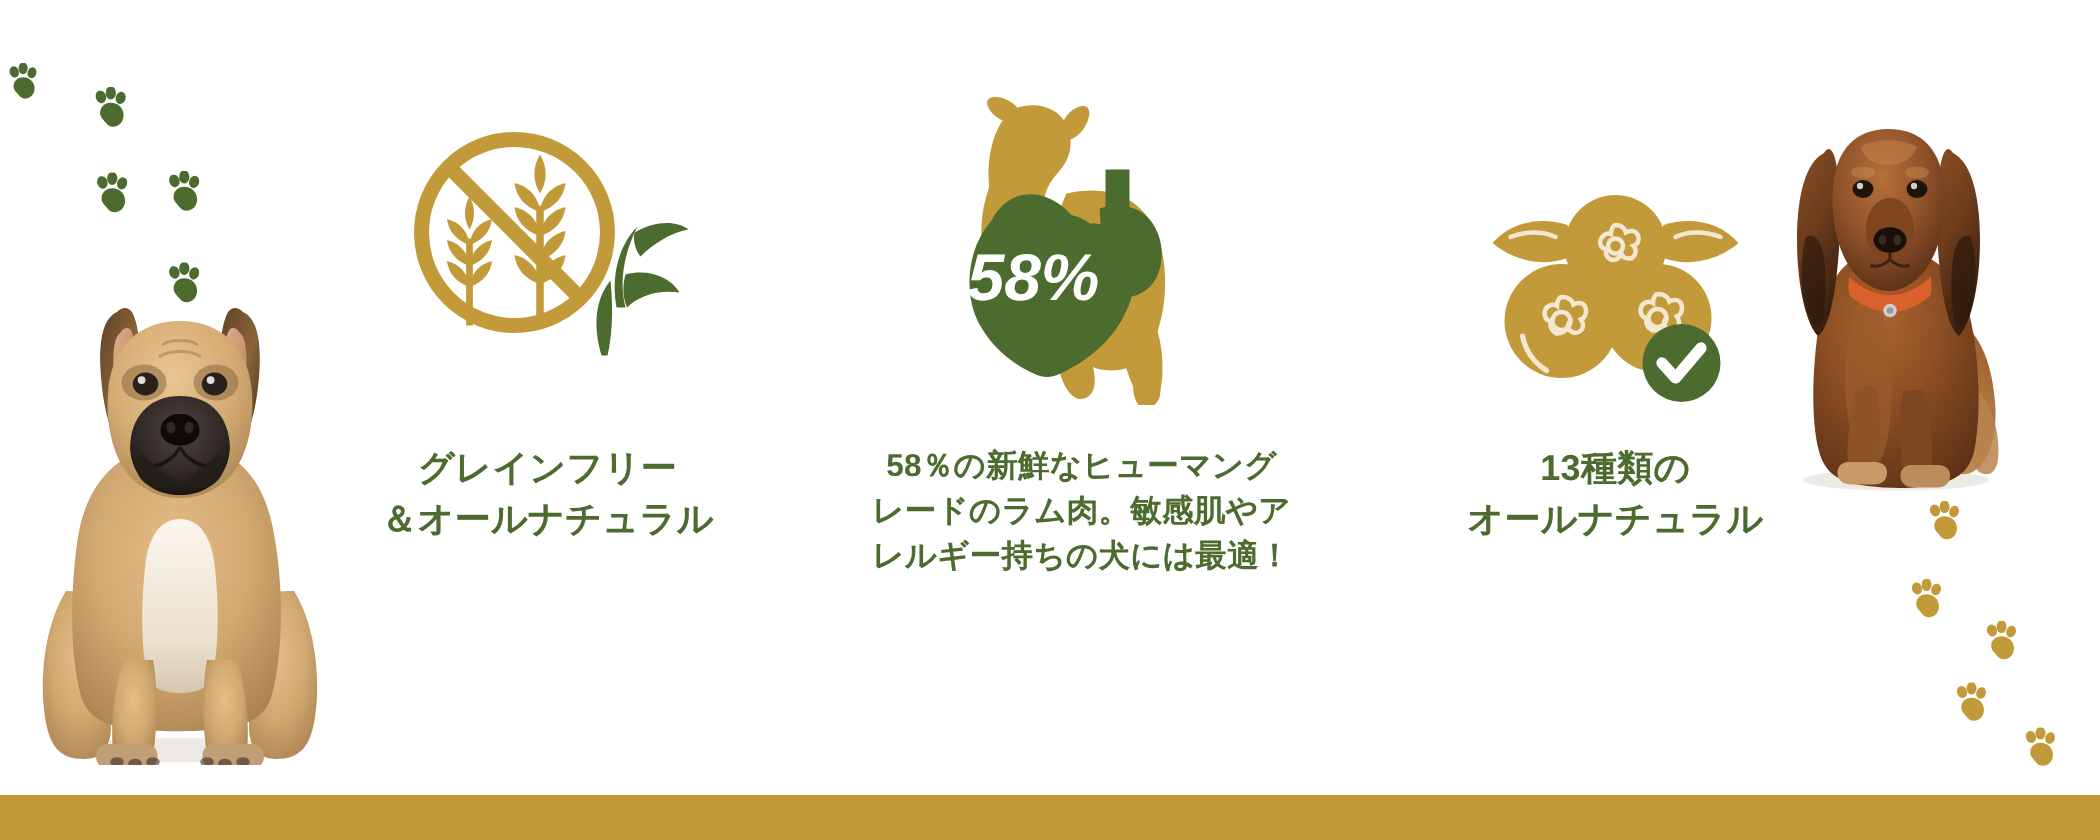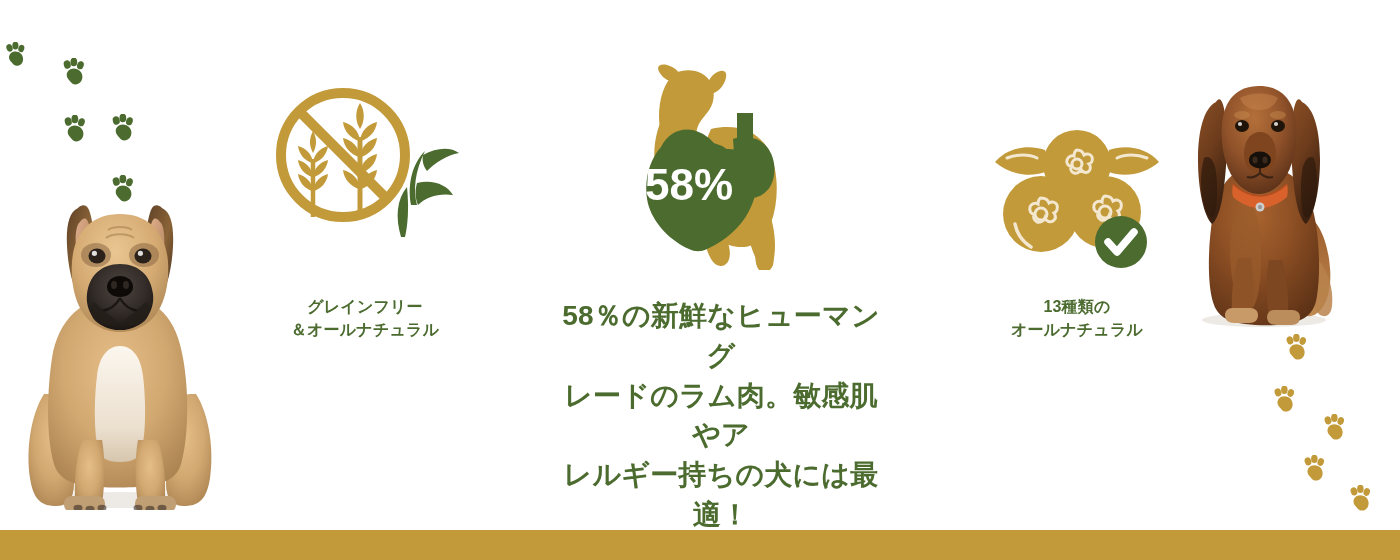--- a/index.html
+++ b/index.html
@@ -64,34 +64,35 @@
   }
   #feature-1 { margin-left: 10px; }
   #feature-2 { width: 330px; }
   #feature-3 { margin-right: 18px; }
 
   .feature-icon {
     height: 215px;
     display: flex;
     align-items: flex-end;
     justify-content: center;
+    font-style: italic;
   }
   .feature-icon svg { display: block; }
 
   .feature-caption {
     margin-top: 26px;
     text-align: center;
     color: #4b6b2f;
     font-weight: bold;
-    font-size: 16px;
+    font-size: 24px;
     line-height: 1.42;
     letter-spacing: 0.2px;
     white-space: pre-line;
   }
-  #feature-2 .feature-caption { font-size: 28px; }
+  #feature-2 .feature-caption { font-size: 21px; }
 
   
   .pct-text {
     font-family: "Liberation Sans", "DejaVu Sans", sans-serif;
     font-weight: bold;
     font-size: 44px;
     fill: #ffffff;
   }
 </style>
 </head>

